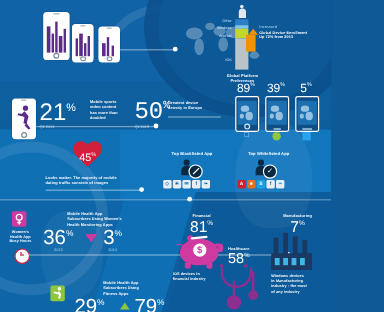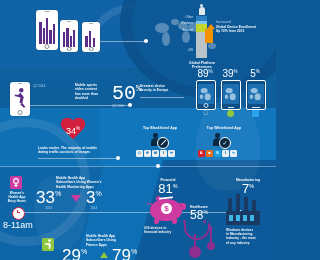--- a/index.html
+++ b/index.html
@@ -191,20 +191,21 @@
           <path d="M10 9 L14 14 L12 22 L9 21 L10 15 L6 13 Z"></path>
           <path d="M4 11 L9 12 L8 14 L3 13 Z"></path>
           <path d="M12 21 L16 26 L14 27 L10 23 Z"></path>
         </g>
       </svg>
     </div>
     <div class="hb"></div>
   </div>
 
   <div style="position:absolute;left:33px;top:84px;text-align:left;">
+    <div class="pct" style="font-size:20px;line-height:1;"><span>21</span><span class="unit" style="font-size:9px;">%</span></div>
     <div class="yr" style="margin-top:0px;">Q2 2014</div>
   </div>
 
   <div style="position:absolute;left:75px;top:83px;width:36px;">
     <div class="cap-w" style="font-size:3.2px;">Mobile sports</div>
     <div class="cap-w" style="font-size:3.2px;">video content</div>
     <div class="cap-w" style="font-size:3.2px;">has more than</div>
     <div class="cap-w" style="font-size:3.2px;">doubled</div>
   </div>
 
@@ -270,21 +271,21 @@
               <ellipse cx="4" cy="14" rx="2" ry="2.5"></ellipse>
             </g>
         </svg>
       </div>
       <div style="position:absolute;left:50%;transform:translateX(-50%);bottom:1.5px;width:8px;height:1px;background:#cfe6f7;"></div>
     </div>
     <div style="position:absolute;left:58px;top:42px;width:7px;height:7px;background:#2aa3ef;"></div>
   </div>
 
   <div class="heart" style="left:60px;top:118px;"></div>
-  <div class="heart-txt" style="left:60px;top:126px;width:26px;text-align:center;font-size:9px;"><span>34</span><span class="unit" style="font-size:4.5px;">%</span></div>
+  <div class="heart-txt" style="left:60px;top:126px;width:26px;text-align:center;font-size:9px;"><span>45</span><span class="unit" style="font-size:4.5px;">%</span></div>
   <div style="position:absolute;left:38px;top:146px;width:76px;">
     <div class="cap-w" style="font-size:3.2px;">Looks matter. The majority of mobile</div>
     <div class="cap-w" style="font-size:3.2px;">dating traffic consists of images</div>
   </div>
   <div class="line" style="left:38px;top:158px;width:80px;"></div>
   <div class="dot" style="left:116px;top:156px;"></div>
 
   <div style="position:absolute;left:134px;top:126px;width:52px;text-align:center;">
     <div class="cap-w" style="font-size:3.4px;">Top Blacklisted App</div>
   </div>
@@ -336,35 +337,32 @@
     <div class="cap-w" style="font-size:3.1px;">Busy Hours</div>
   </div>
 
   <div style="position:absolute;left:56px;top:176px;width:62px;">
     <div class="cap-w" style="font-size:3.2px;">Mobile Health App</div>
     <div class="cap-w" style="font-size:3.2px;">Subscribers Using Women's</div>
     <div class="cap-w" style="font-size:3.2px;">Health Monitoring Apps</div>
   </div>
 
   <div style="position:absolute;left:36px;top:189px;">
-    <div class="pct" style="font-size:17px;line-height:1;"><span>33</span><span class="unit" style="font-size:7px;">%</span></div>
+    <div class="pct" style="font-size:17px;line-height:1;"><span>36</span><span class="unit" style="font-size:7px;">%</span></div>
     <div class="yr" style="text-align:center;">2013</div>
   </div>
   <div class="tri-down" style="left:71px;top:195px;"></div>
   <div style="position:absolute;left:86px;top:189px;">
     <div class="pct" style="font-size:17px;line-height:1;"><span>3</span><span class="unit" style="font-size:7px;">%</span></div>
     <div class="yr" style="text-align:center;">2014</div>
   </div>
 
   <div class="clock" style="left:12px;top:207px;width:11px;height:11px;">
     <div class="hand" style="left:4.2px;top:1.6px;width:1px;height:3.6px;"></div>
     <div class="hand" style="left:4.2px;top:4.2px;width:3px;height:1px;"></div>
-  </div>
-  <div style="position:absolute;left:3px;top:220px;width:44px;">
-    <div style="color:#fff;font-size:9px;font-weight:300;">8-11am</div>
   </div>
   <div class="line" style="left:24px;top:212px;width:216px;"></div>
   <div class="dot" style="left:238px;top:210px;"></div>
 
   <div class="run" style="left:42px;top:238px;width:12px;height:13px;">
     <svg viewBox="0 0 12 13" style="width:100%;height:100%;">
       <g fill="#fff">
           <circle cx="7.5" cy="2.6" r="1.4"></circle>
           <path d="M7 4.4 L9 7 L8 11 L6.4 10.6 L7.2 7.8 L5 6.8 Z"></path>
           <path d="M3 5 L6 5.6 L5.6 7 L2.6 6.3 Z"></path>

